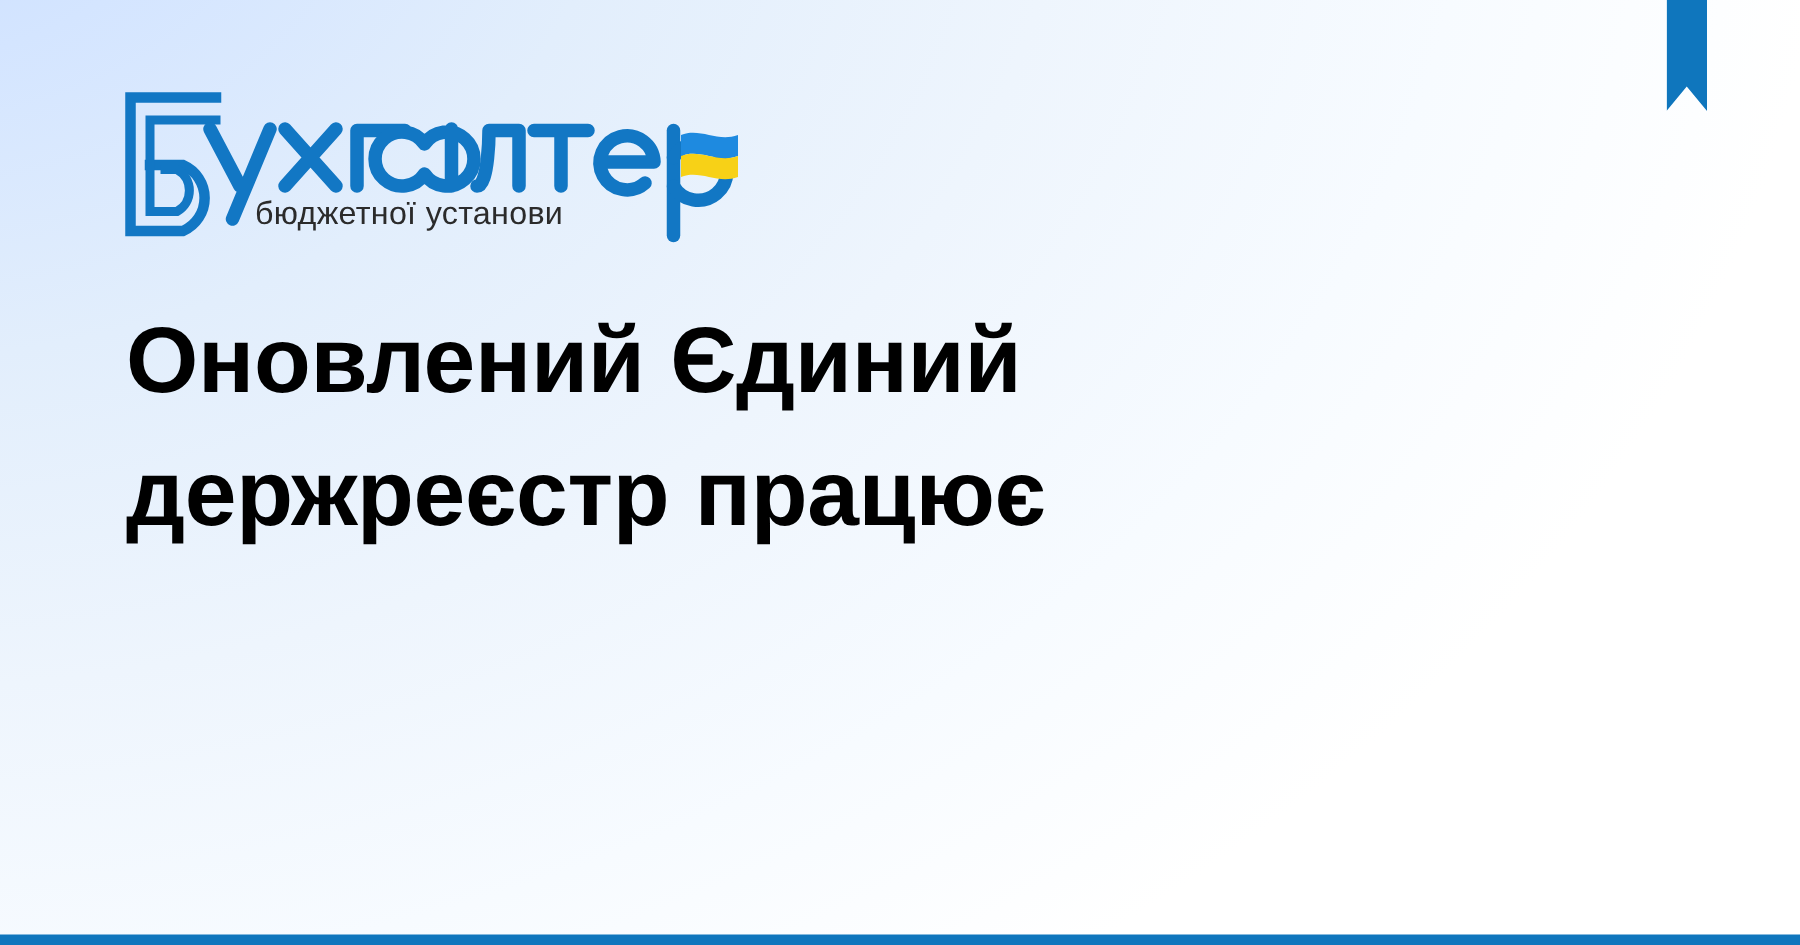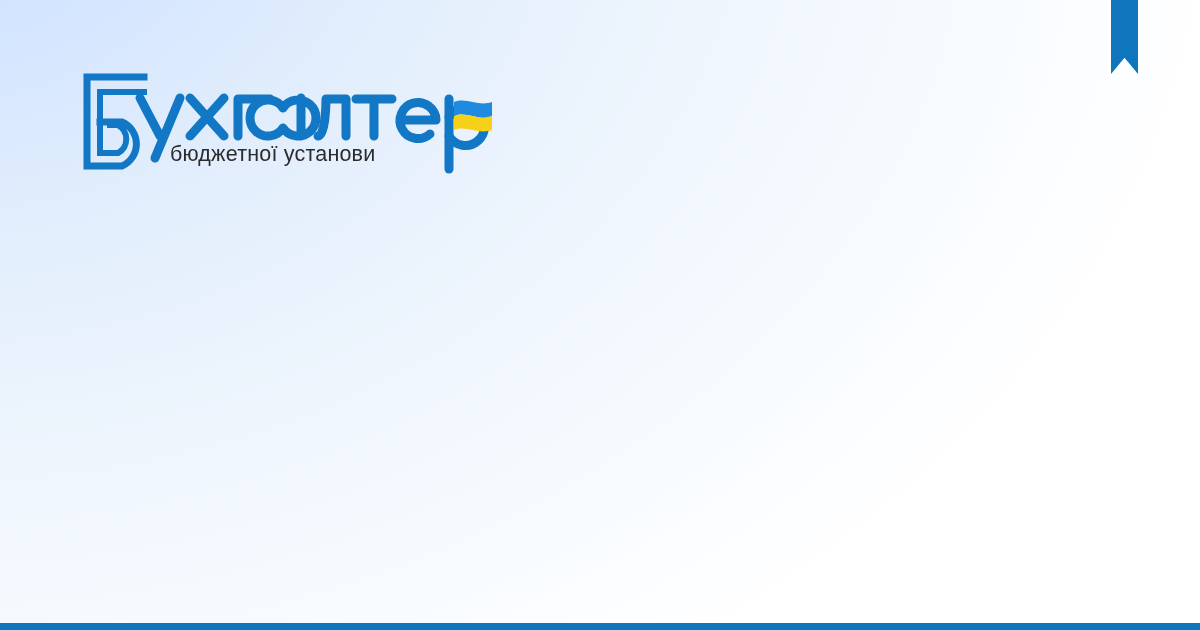--- a/index.html
+++ b/index.html
@@ -39,21 +39,21 @@
     height: 74px;
     background: #0f76bd;
     -webkit-clip-path: polygon(0 0, 100% 0, 100% 100%, 50% 78%, 0 100%);
     clip-path: polygon(0 0, 100% 0, 100% 100%, 50% 78%, 0 100%);
   }
 
   
   .logo {
     position: absolute;
     left: 78px;
-    top: 74px;
+    top: 62px;
     width: 400px;
     height: 105px;
   }
   .logo svg {
     display: block;
     width: 400px;
     height: 105px;
     overflow: visible;
   }
 
@@ -121,16 +121,18 @@
 
       <g>
         <path d="M376 28 C389 23 400 33 414 28 L414 42 C400 47 389 37 376 42 Z" fill="#1e8ae0"></path>
         <path d="M376 42 C389 37 400 47 414 42 L414 56 C400 61 389 51 376 56 Z" fill="#f7d117"></path>
       </g>
 
       <text x="92" y="87" font-family="Liberation Sans, DejaVu Sans, sans-serif" font-size="21.5" letter-spacing="0.2" fill="#2b2b2b">бюджетної установи</text>
     </svg>
   </div>
 
+  <h1 class="headline">Оновлений Єдиний
+держреєстр працює</h1>
 
   <div class="bottom-bar"></div>
 
 </div>
 
 </body></html>

